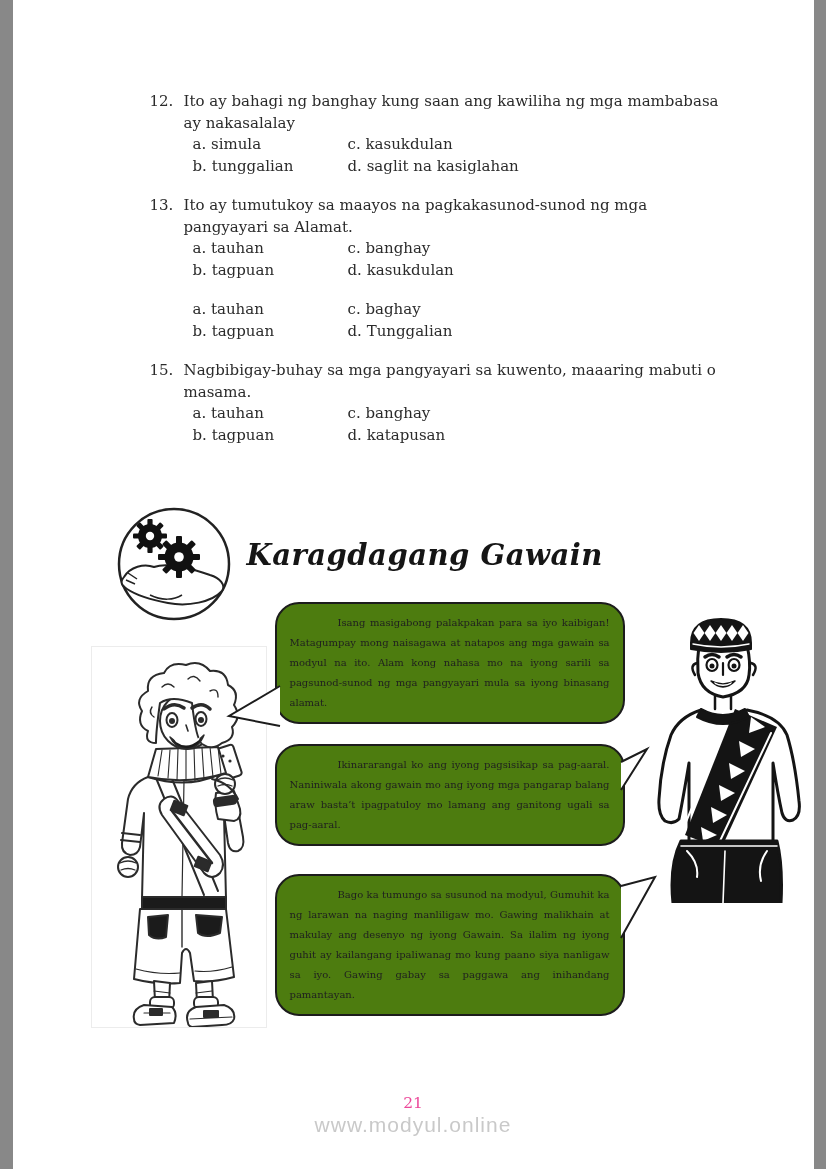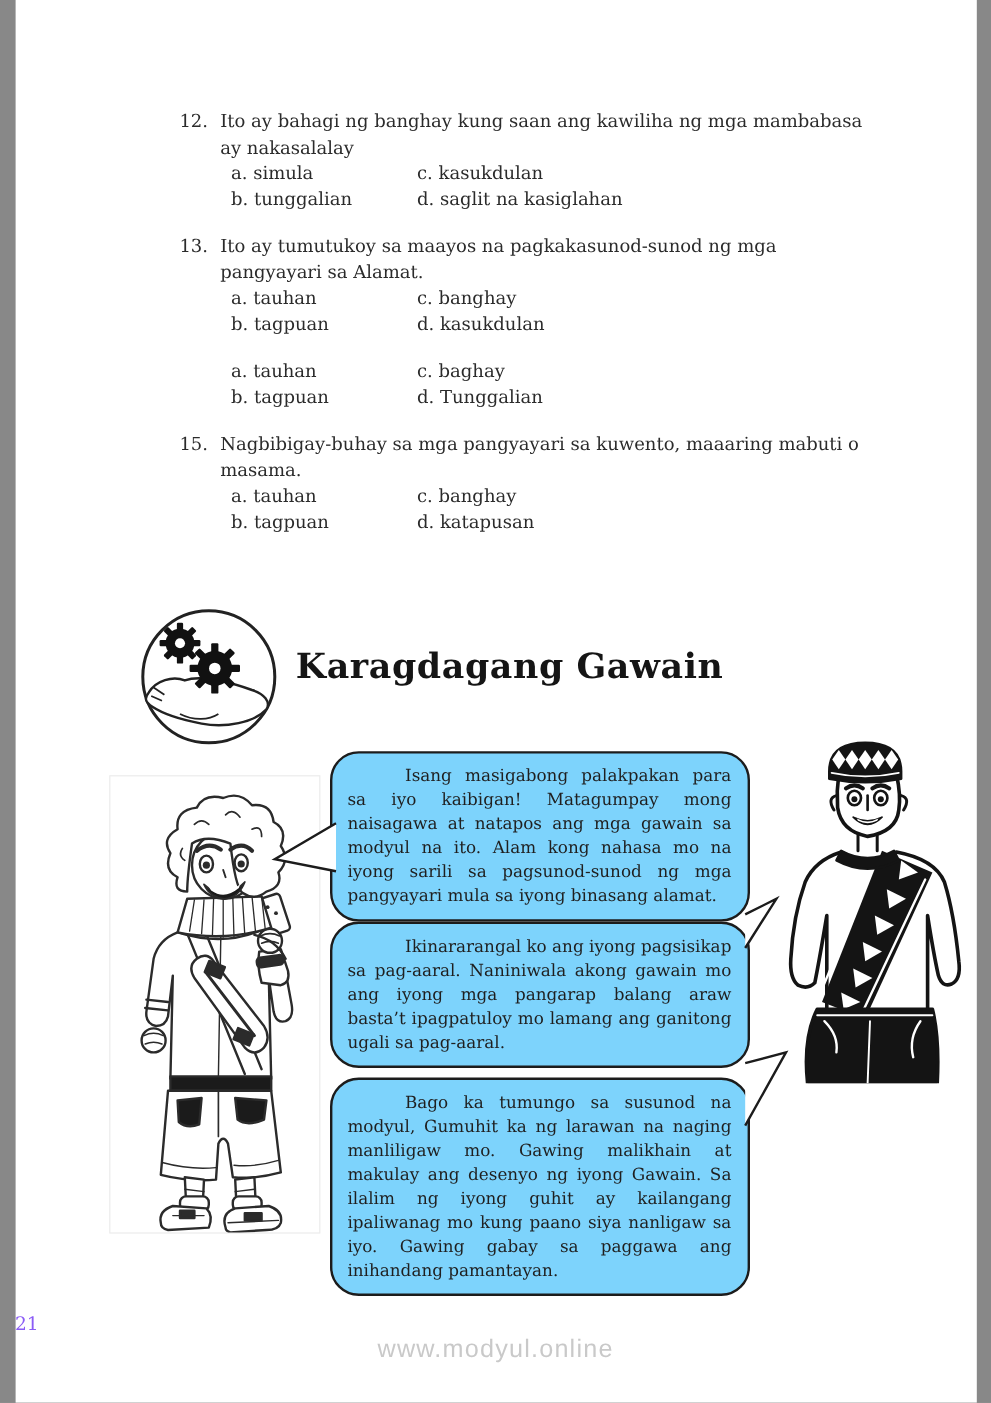--- a/index.html
+++ b/index.html
@@ -15,43 +15,43 @@
   
   .questions{position:absolute;left:137px;top:91px;width:575px;font-size:15px;line-height:21.5px;}
   .question{margin-bottom:18px;}
   .q-line{margin:0;padding-left:34px;text-indent:-34px;}
   .q-num{display:inline-block;width:34px;text-indent:0;}
   .options{margin-left:43px;display:grid;grid-template-columns:155px auto;}
   
   .section-icon{position:absolute;left:103px;top:505px;width:116px;height:116px;}
   .section-title{
     position:absolute;left:234px;top:538px;margin:0;
-    font-size:29px;font-weight:bold;color:#151515;
+    font-size:29px;font-weight:bold;font-style:italic;color:#151515;
     letter-spacing:0.5px;white-space:nowrap;
   }
   
   .bubble{
     position:absolute;left:262px;width:350px;box-sizing:border-box;
-    background:#7dd3fc;border:2px solid #1c1c1c;border-radius:24px;
-    padding:9px 13px;font-size:14px;line-height:20px;color:#1f1f1f;
-    text-align:justify;z-index:2;margin-top:24px;
+    background:#4d7c0f;border:2px solid #1c1c1c;border-radius:24px;
+    padding:9px 13px;font-size:10px;line-height:20px;color:#1f1f1f;
+    text-align:justify;z-index:2;
   }
   .bubble p{margin:0;text-indent:48px;}
   .bubble-1{top:602px;}
   .bubble-2{top:744px;}
   .bubble-3{top:874px;}
   .tail{position:absolute;z-index:3;}
   .tail-1{left:210px;top:680px;}
   .tail-2{left:604px;top:740px;}
   .tail-3{left:604px;top:870px;}
   
   .character-left{position:absolute;left:78px;top:646px;width:174px;height:380px;border:1px solid #ececec;z-index:1;}
   .character-right{position:absolute;left:642px;top:613px;width:150px;height:290px;overflow:hidden;z-index:1;}
   
-  .page-number{position:absolute;left:0;top:1094px;width:100%;text-align:left;font-size:15.5px;color:#8b5cf6;}
+  .page-number{position:absolute;left:0;top:1094px;width:100%;text-align:center;font-size:15.5px;color:#ec4899;}
   .watermark{
     position:absolute;left:0;top:1113px;width:100%;text-align:center;
     font-family:Liberation Sans, sans-serif;font-size:21px;color:#c9c9c9;letter-spacing:1px;
   }
   svg{display:block;}
 </style>
 </head>
 <body>
 
 <div class="page">

